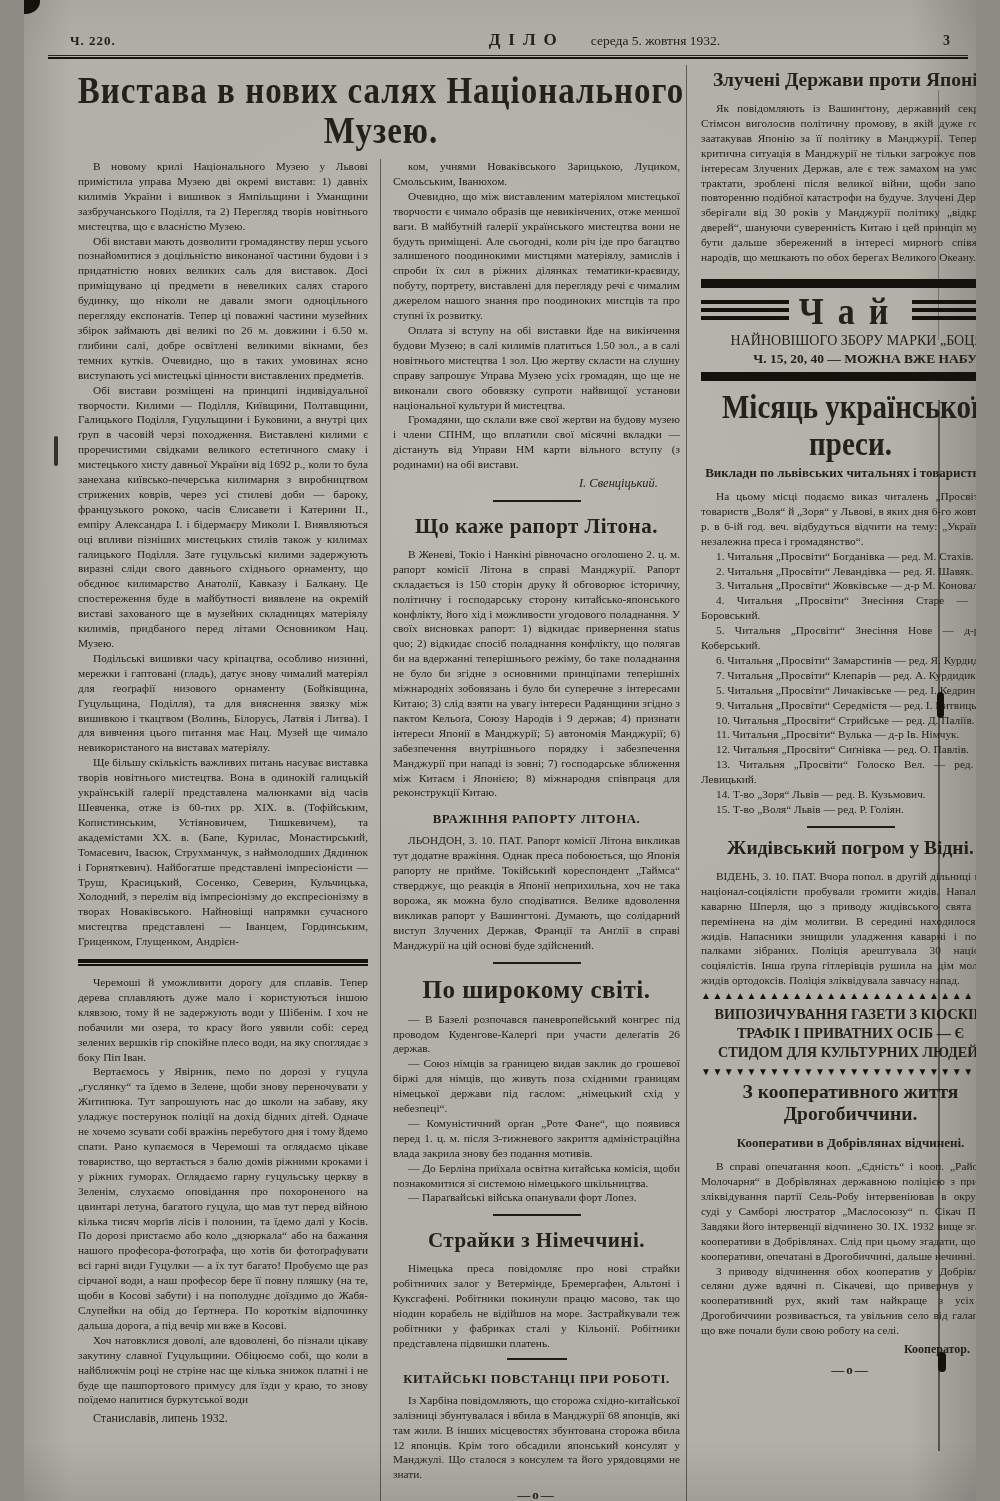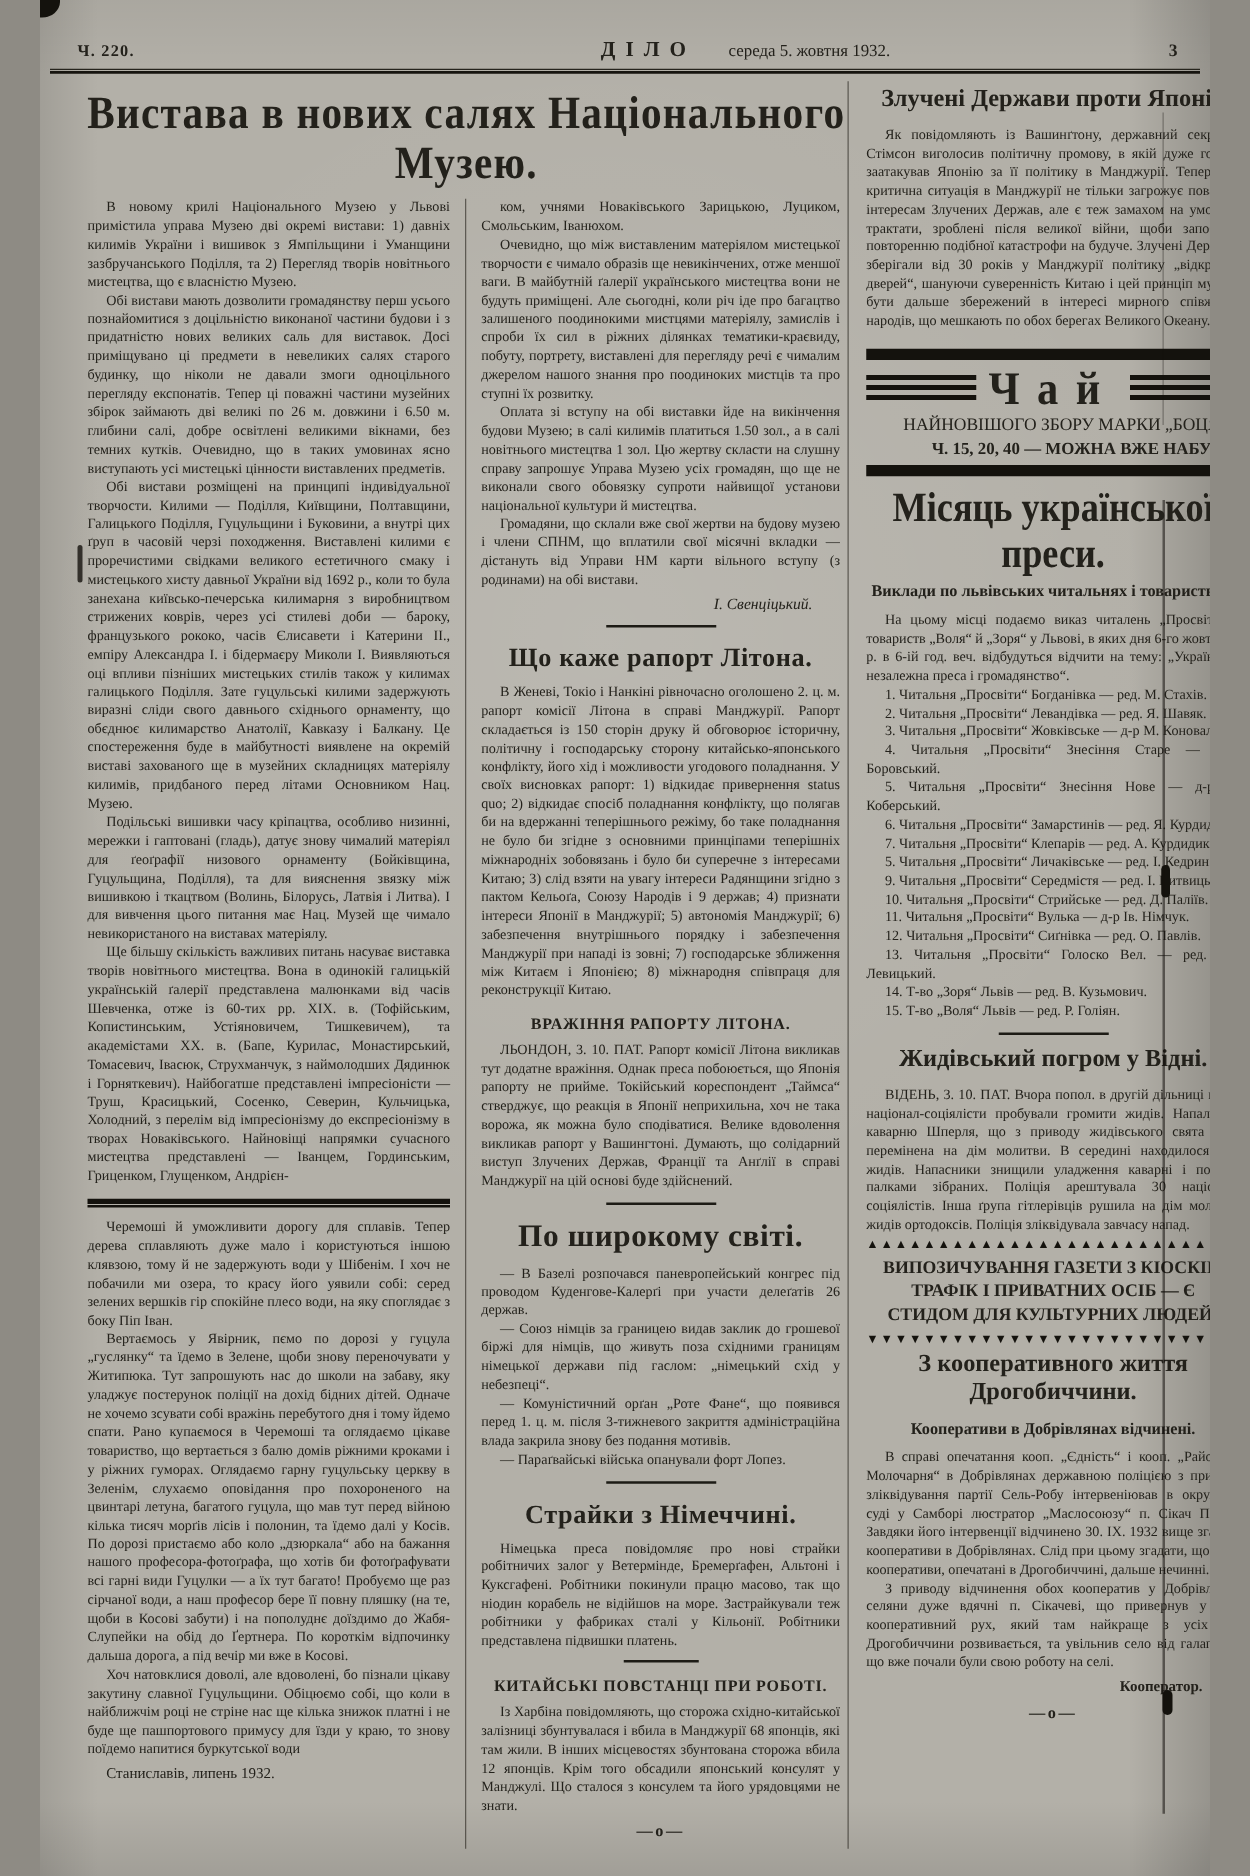--- a/index.html
+++ b/index.html
@@ -5,20 +5,21 @@
   html,body{margin:0;padding:0;background:#8e8b84;}
   .sheet{
     position:relative;width:936px;height:1501px;overflow:hidden;
     margin:0 auto;color:#23211b;
     font-family:"Liberation Serif","DejaVu Serif",serif;
     background:
       radial-gradient(ellipse 70% 45% at 48% 34%, rgba(255,255,255,0.10), rgba(255,255,255,0) 70%),
       linear-gradient(90deg, rgba(0,0,0,0.10) 0, rgba(0,0,0,0) 5%, rgba(0,0,0,0) 93%, rgba(0,0,0,0.16) 100%),
       linear-gradient(180deg, rgba(0,0,0,0.05) 0, rgba(0,0,0,0) 4%, rgba(0,0,0,0) 96%, rgba(0,0,0,0.10) 100%),
       #b3b0a8;
+    padding-left: 16px;
   }
   
   .masthead-row{display:flex;align-items:baseline;justify-content:space-between;
     padding:30px 26px 3px 30px;}
   .issue-no{font-size:13px;font-weight:bold;letter-spacing:1px;}
   .masthead-center{display:flex;align-items:baseline;gap:26px;margin-left:150px;}
   .masthead-title{font-size:17px;font-weight:bold;letter-spacing:8px;}
   .masthead-date{font-size:13.5px;}
   .page-no{font-size:14px;font-weight:bold;}
   .header-rule{margin:2px 8px 0 8px;height:4px;
@@ -133,20 +134,21 @@
           <div>
             <div class="h-sub">ВРАЖІННЯ РАПОРТУ ЛІТОНА.</div>
             <p>ЛЬОНДОН, 3. 10. ПАТ. Рапорт комісії Літона викликав тут додатне вражіння. Однак преса побоюється, що Японія рапорту не прийме. Токійський кореспондент „Таймса“ стверджує, що реакція в Японії неприхильна, хоч не така ворожа, як можна було сподіватися. Велике вдоволення викликав рапорт у Вашингтоні. Думають, що солідарний виступ Злучених Держав, Франції та Анґлії в справі Манджурії на цій основі буде здійснений.</p>
           </div>
           <hr class="rule-short">
           <div>
             <div class="h-sec h-sec-lg">По широкому світі.</div>
             <p>— В Базелі розпочався паневропейський конгрес під проводом Куденгове-Калерґі при участи делеґатів 26 держав.</p>
             <p>— Союз німців за границею видав заклик до грошевої біржі для німців, що живуть поза східними границям німецької держави під гаслом: „німецький схід у небезпеці“.</p>
             <p>— Комуністичний орґан „Роте Фане“, що появився перед 1. ц. м. після 3-тижневого закриття адміністраційна влада закрила знову без подання мотивів.</p>
+            <p>— До Берліна приїхала освітна китайська комісія, щоби познакомитися зі системою німецького шкільництва.</p>
             <p>— Параґвайські війська опанували форт Лопез.</p>
           </div>
           <hr class="rule-short">
           <div>
             <div class="h-sec">Страйки з Німеччині.</div>
             <p>Німецька преса повідомляє про нові страйки робітничих залог у Ветермінде, Бремерґафен, Альтоні і Куксгафені. Робітники покинули працю масово, так що ніодин корабель не відійшов на море. Застрайкували теж робітники у фабриках сталі у Кільонії. Робітники представлена підвишки платень.</p>
           </div>
           <hr class="rule-tiny">
           <div>
             <div class="h-sub">КИТАЙСЬКІ ПОВСТАНЦІ ПРИ РОБОТІ.</div>

